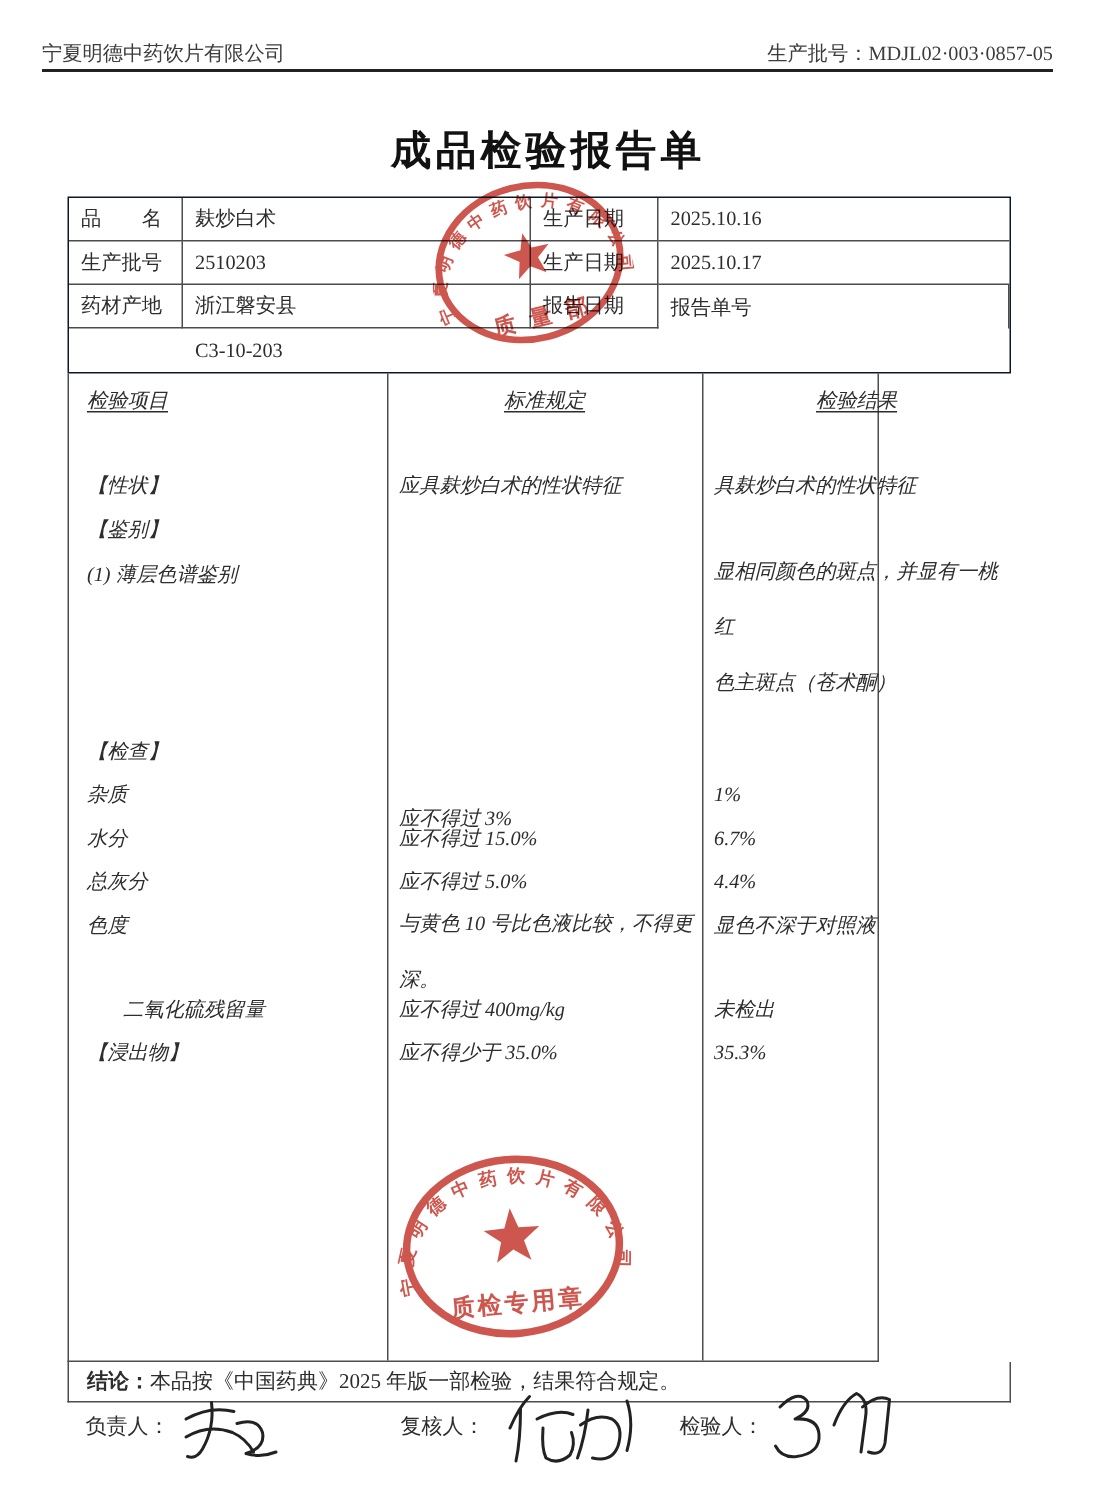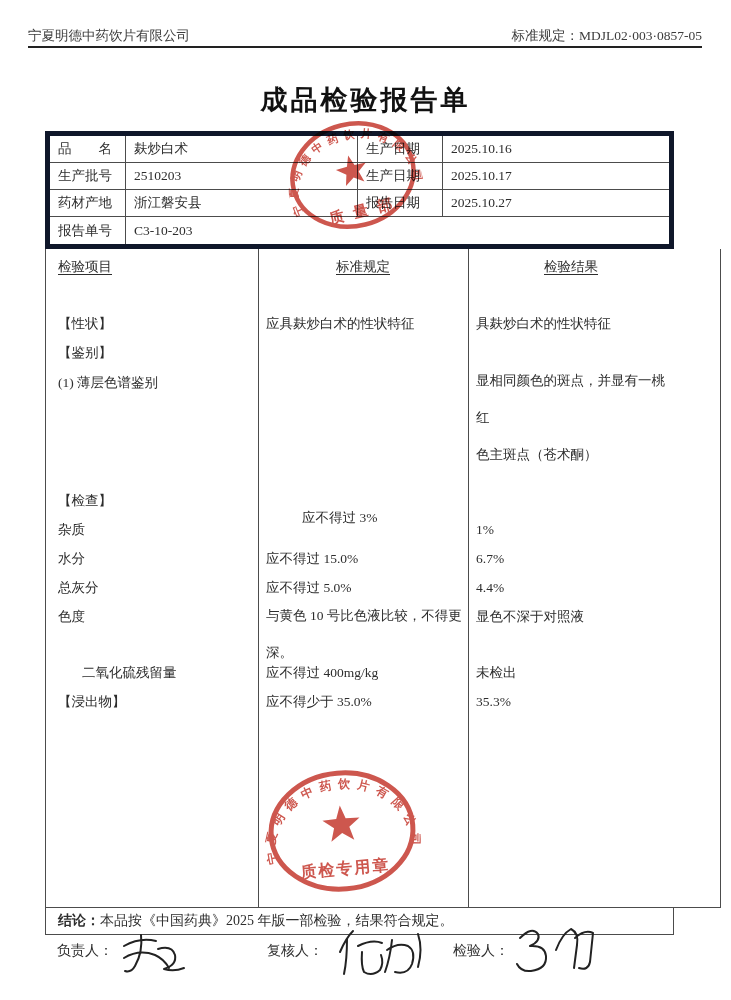--- a/index.html
+++ b/index.html
@@ -7,30 +7,30 @@
   .page{position:relative;width:731px;height:1000px;background:#ffffff;overflow:hidden;}
 
   
   .doc-header{position:absolute;top:27px;left:28px;width:674px;display:flex;justify-content:space-between;font-size:13.5px;color:#3c3c3c;}
   .header-rule{position:absolute;top:46px;left:28px;width:674px;height:0;border-top:2px solid #222;}
   .title{position:absolute;top:82px;left:0;width:731px;text-align:center;font-size:27px;font-weight:bold;letter-spacing:3px;color:#111;}
 
   
   .info-table{position:absolute;left:45px;top:131px;width:629px;height:118px;box-sizing:border-box;
     display:grid;grid-template-columns:76px 232px 85px 1fr;grid-template-rows:repeat(4,1fr);
-    border:5px solid #0f172a;}
+    border:1px solid #0f172a;}
   .ic{box-sizing:border-box;border-right:1px solid #4c4c4c;border-bottom:1px solid #4c4c4c;
     display:flex;align-items:center;padding:0 8px;font-size:13.5px;white-space:pre;}
   .ic.nr{border-right:none;}
   .ic.nb{border-bottom:none;}
   .ic.span3{grid-column:2/5;border-right:none;}
 
   
-  .main-table{position:absolute;left:45px;top:249px;width:676px;height:659px;box-sizing:border-box;
-    border:1px solid #4c4c4c;border-top:none;}
+  .main-table{position:absolute;left:45px;top:249px;width:541px;height:659px;box-sizing:border-box;
+    border:1px solid #4c4c4c;border-top:none;font-style:italic;}
   .vline{position:absolute;top:0;bottom:0;width:1px;background:#4c4c4c;}
   .ln{position:absolute;font-size:13.5px;line-height:18px;white-space:pre-wrap;color:#2d2d2d;}
   .blk{line-height:37px;}
   .hdr{text-decoration:underline;text-underline-offset:3px;}
 
   
   .conclusion{position:absolute;left:45px;top:908px;width:629px;height:27px;box-sizing:border-box;
     border:1px solid #4c4c4c;border-top:none;display:flex;align-items:center;padding-left:12px;font-size:14px;white-space:pre;}
   .conclusion .clbl{font-weight:bold;}
   .signs{position:absolute;left:45px;top:942px;width:660px;font-size:14px;}
@@ -44,40 +44,39 @@
   .stamp-top{left:286px;top:118px;width:134px;height:114px;transform:rotate(-14deg);}
   .stamp-bottom{left:264px;top:766px;width:156px;height:130px;transform:rotate(-5deg);}
 </style>
 </head>
 <body>
 
 <div class="page">
 
   <div class="doc-header">
     <span>宁夏明德中药饮片有限公司</span>
-    <span><span>标准规定：</span><span>MDJL02·003·0857-05</span></span>
+    <span><span>生产批号：</span><span>MDJL02·003·0857-05</span></span>
   </div>
   <div class="header-rule"></div>
   <div class="title">成品检验报告单</div>
 
   <div class="info-table">
     <div class="ic">品　　名</div>
     <div class="ic">麸炒白术</div>
     <div class="ic">生产日期</div>
     <div class="ic nr">2025.10.16</div>
 
     <div class="ic">生产批号</div>
     <div class="ic">2510203</div>
     <div class="ic">生产日期</div>
     <div class="ic nr">2025.10.17</div>
 
     <div class="ic">药材产地</div>
     <div class="ic">浙江磐安县</div>
     <div class="ic">报告日期</div>
-    <div class="ic nr">2025.10.27</div>
 
     <div class="ic nb">报告单号</div>
     <div class="ic nb span3">C3-10-203</div>
   </div>
 
   <svg class="stamp stamp-top" viewBox="-67 -57 134 114">
     <ellipse cx="0" cy="0" rx="61" ry="51" fill="none" stroke-width="4.5" stroke="#c5392f"></ellipse>
     <path id="arcTop" d="M -54 32 A 59 49 0 1 1 54 32" fill="none" stroke="none"></path>
     <text font-size="11" letter-spacing="5.5" text-anchor="middle" fill="#c5392f">
       <textPath href="#arcTop" startOffset="50%">宁夏明德中药饮片有限公司</textPath>
@@ -99,21 +98,21 @@
     <div class="ln" style="top:125px;left:12px;">(1) 薄层色谱鉴别</div>
     <div class="ln" style="top:243px;left:12px;">【检查】</div>
     <div class="ln" style="top:272px;left:12px;">杂质</div>
     <div class="ln" style="top:301px;left:12px;">水分</div>
     <div class="ln" style="top:330px;left:12px;">总灰分</div>
     <div class="ln" style="top:359px;left:12px;">色度</div>
     <div class="ln" style="top:415px;left:12px;margin-left:24px;">二氧化硫残留量</div>
     <div class="ln" style="top:444px;left:12px;">【浸出物】</div>
 
     <div class="ln" style="top:66px;left:220px;width:196px;">应具麸炒白术的性状特征</div>
-    <div class="ln" style="top:260px;left:220px;margin-left:36px;">应不得过 3%</div>
+    <div class="ln" style="top:288px;left:220px;">应不得过 3%</div>
     <div class="ln" style="top:301px;left:220px;">应不得过 15.0%</div>
     <div class="ln" style="top:330px;left:220px;">应不得过 5.0%</div>
     <div class="ln blk" style="top:348px;left:220px;width:198px;">与黄色 10 号比色液比较，不得更
 深。</div>
     <div class="ln" style="top:415px;left:220px;">应不得过 400mg/kg</div>
     <div class="ln" style="top:444px;left:220px;">应不得少于 35.0%</div>
 
     <div class="ln" style="top:66px;left:430px;width:194px;">具麸炒白术的性状特征</div>
     <div class="ln blk" style="top:113px;left:430px;width:196px;">显相同颜色的斑点，并显有一桃红
 色主斑点（苍术酮）</div>

